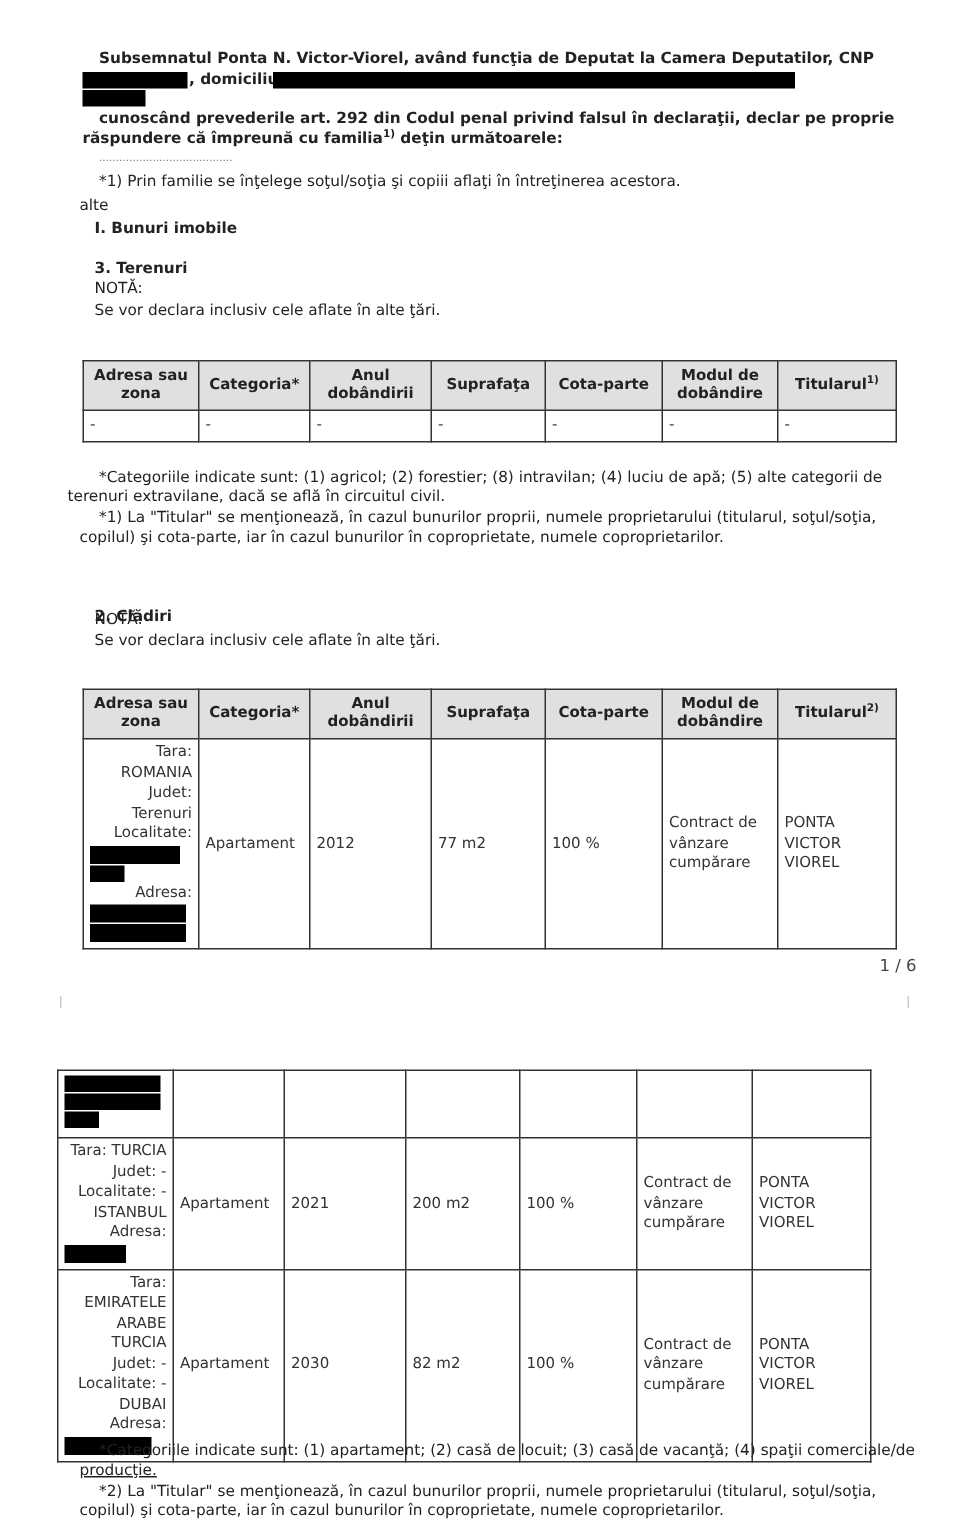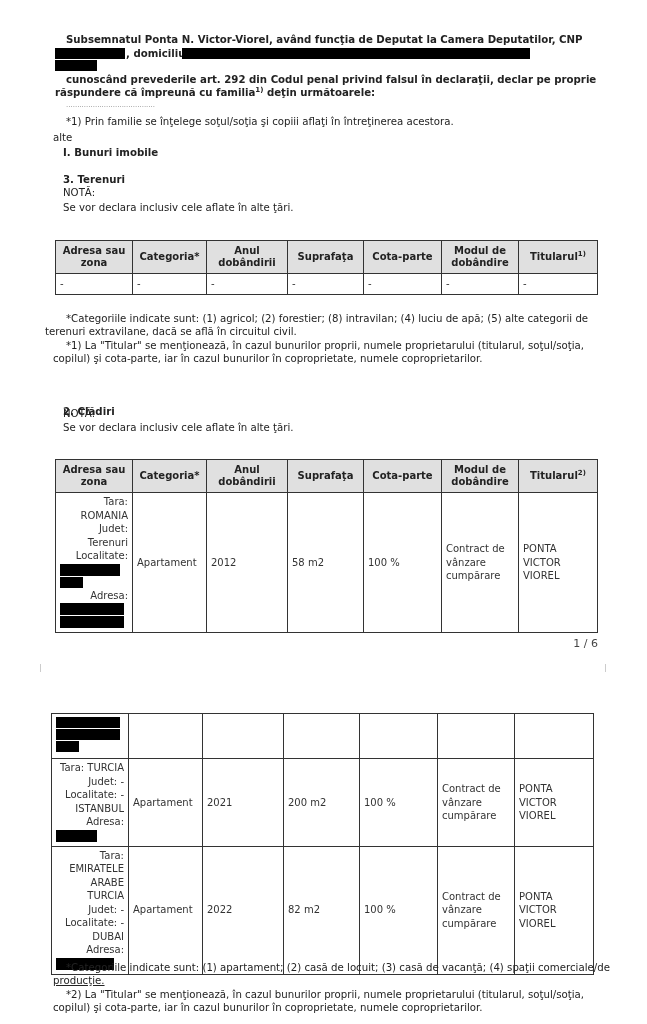--- a/index.html
+++ b/index.html
@@ -7,21 +7,21 @@
          font-family:"DejaVu Sans", sans-serif; color:#222; font-size:10.2px; }
   .bold { font-weight:bold; }
   .redact { position:absolute; background:#000; }
   .line { position:absolute; white-space:nowrap; line-height:13px; }
   table.tbl { position:absolute; border-collapse:collapse; table-layout:fixed; }
   table.tbl td, table.tbl th { border:1.5px solid #333; padding:3px 4px; vertical-align:middle;
          font-size:10px; line-height:13.5px; text-align:left; font-weight:normal; color:#333; }
   table.tbl th { background:#e0e0e0; font-weight:bold; text-align:center; color:#222; line-height:12px; }
   table.tbl td.addr { vertical-align:top; position:relative; padding-top:2px;text-align:right; }
   .dash { color:#666; }
-  .pagenum { position:absolute; right:49px; top:637px; font-family:"DejaVu Sans", sans-serif; font-size:11px; color:#444; }
+  .pagenum { position:absolute; right:36px; top:637px; font-family:"DejaVu Sans", sans-serif; font-size:11px; color:#444; }
   .sep-mark { position:absolute; width:1px; height:8px; background:#ccc; top:664px; }
   sup { font-size:7px; vertical-align:4px; line-height:0; }
 </style>
 </head>
 <body>
 
 <div class="line bold" style="left:66px;top:33px;">Subsemnatul Ponta N. Victor-Viorel, având funcţia de Deputat la Camera Deputatilor, CNP</div>
 <div class="redact" style="left:55px;top:48px;width:70px;height:11px;"></div>
 <div class="line bold" style="left:126px;top:47px;">, domiciliul</div>
 <div class="redact" style="left:182px;top:48px;width:348px;height:11px;"></div>
@@ -108,33 +108,33 @@
       <div>Terenuri</div>
       <div>Localitate:</div>
       <div style="height:12px;margin:1px 0;width:60px;background:#000;"></div>
       <div style="height:11px;margin:1px 0;width:23px;background:#000;"></div>
       <div>Adresa:</div>
       <div style="height:12px;margin:1px 0;width:64px;background:#000;"></div>
       <div style="height:12px;margin:1px 0;width:64px;background:#000;"></div>
     </td>
     <td>Apartament</td>
     <td>2012</td>
-    <td>58 m2</td>
+    <td>77 m2</td>
     <td>100 %</td>
     <td>Contract de vânzare cumpărare</td>
     <td>PONTA VICTOR VIOREL</td>
   </tr>
 </tbody>
   </table>
 
 <div class="pagenum">1 / 6</div>
 <div class="sep-mark" style="left:40px;"></div>
 <div class="sep-mark" style="left:605px;"></div>
 
-<table class="tbl" style="left:51px;top:713px;width:542px;">
+<table class="tbl" style="left:38px;top:713px;width:542px;">
   <colgroup>
       <col style="width:77px">
       <col style="width:74px">
       <col style="width:81px">
       <col style="width:76px">
       <col style="width:78px">
       <col style="width:77px">
       <col style="width:79px">
     </colgroup>
   <tbody>
@@ -172,21 +172,21 @@
       <div>Tara:</div>
       <div>EMIRATELE</div>
       <div>ARABE TURCIA</div>
       <div>Judet: -</div>
       <div>Localitate: -</div>
       <div>DUBAI</div>
       <div>Adresa:</div>
       <div style="height:12px;margin:1px 0;width:58px;background:#000;"></div>
     </td>
     <td>Apartament</td>
-    <td>2022</td>
+    <td>2030</td>
     <td>82 m2</td>
     <td>100 %</td>
     <td>Contract de vânzare cumpărare</td>
     <td>PONTA VICTOR VIOREL</td>
   </tr>
 </tbody>
   </table>
 
 <div class="line" style="left:66px;top:961px;">*Categoriile indicate sunt: (1) apartament; (2) casă de locuit; (3) casă de vacanţă; (4) spaţii comerciale/de</div>
 <div class="line" style="left:53px;top:974px;text-decoration:underline;">producţie.</div>

